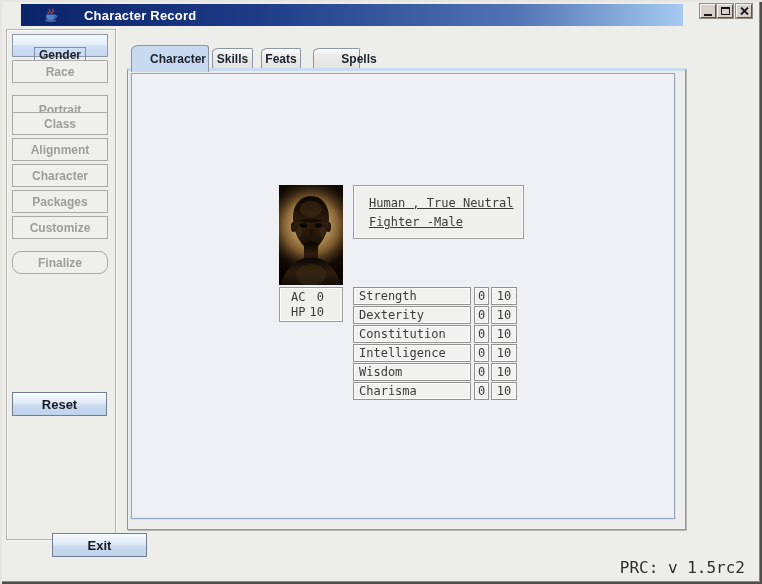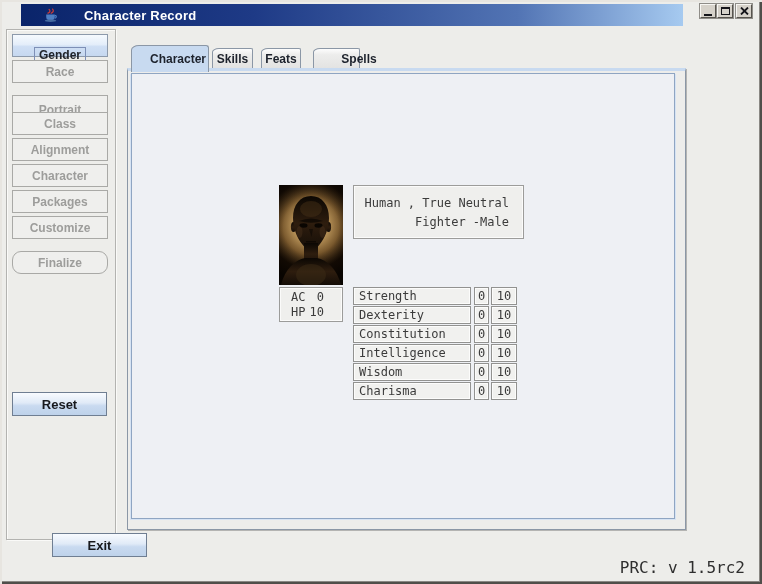--- a/index.html
+++ b/index.html
@@ -99,21 +99,21 @@
 
   
   .mono { font-family:"DejaVu Sans Mono", monospace; color:#3b3b3b; }
   .portrait { position:absolute; left:279px; top:185px; width:64px; height:100px; z-index:4; }
   .etchbox {
     position:absolute; z-index:4;
     background:#efefed; border:1px solid #9c9c9a;
     box-shadow: inset 1px 1px 0 #fbfbfa, inset -1px -1px 0 #fbfbfa;
   }
   .infobox { left:353px; top:185px; width:171px; height:54px; padding:8px 14px 0 15px; }
-  .infobox .row { display:flex; justify-content:flex-end; line-height:19px; font-size:12px; white-space:pre; }
+  .infobox .row { display:flex; justify-content:flex-start; line-height:19px; font-size:12px; white-space:pre;text-decoration:underline; }
   .achp { left:279px; top:287px; width:64px; height:35px; padding:2px 18px 0 11px; }
   .achp .row { display:flex; justify-content:space-between; line-height:15px; font-size:12px; white-space:pre; }
 
   .tfield {
     position:absolute; height:18px; z-index:4;
     background:#f1f1ef; border:1px solid #929290;
     box-shadow: inset 1px 1px 0 #fcfcfb, inset -1px -1px 0 #fcfcfb;
     font-family:"DejaVu Sans Mono", monospace; font-size:12px; color:#3b3b3b;
     display:flex; align-items:center; white-space:pre;
   }

